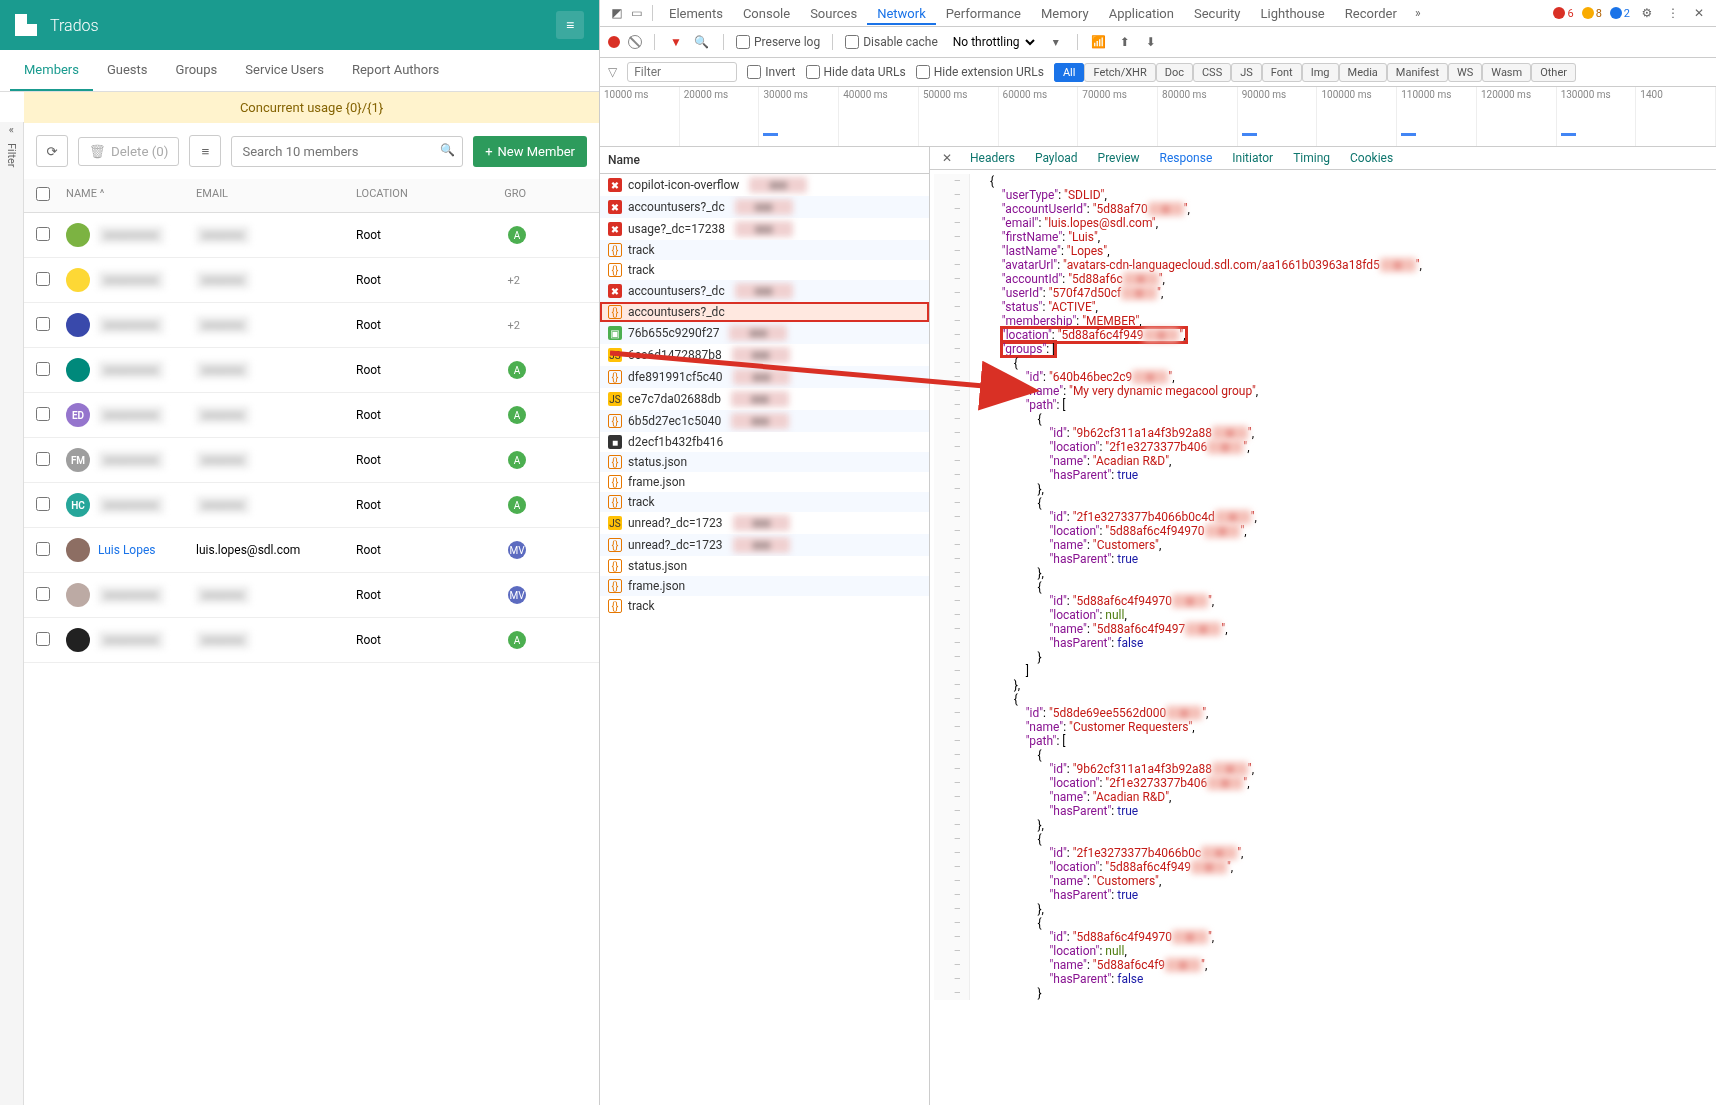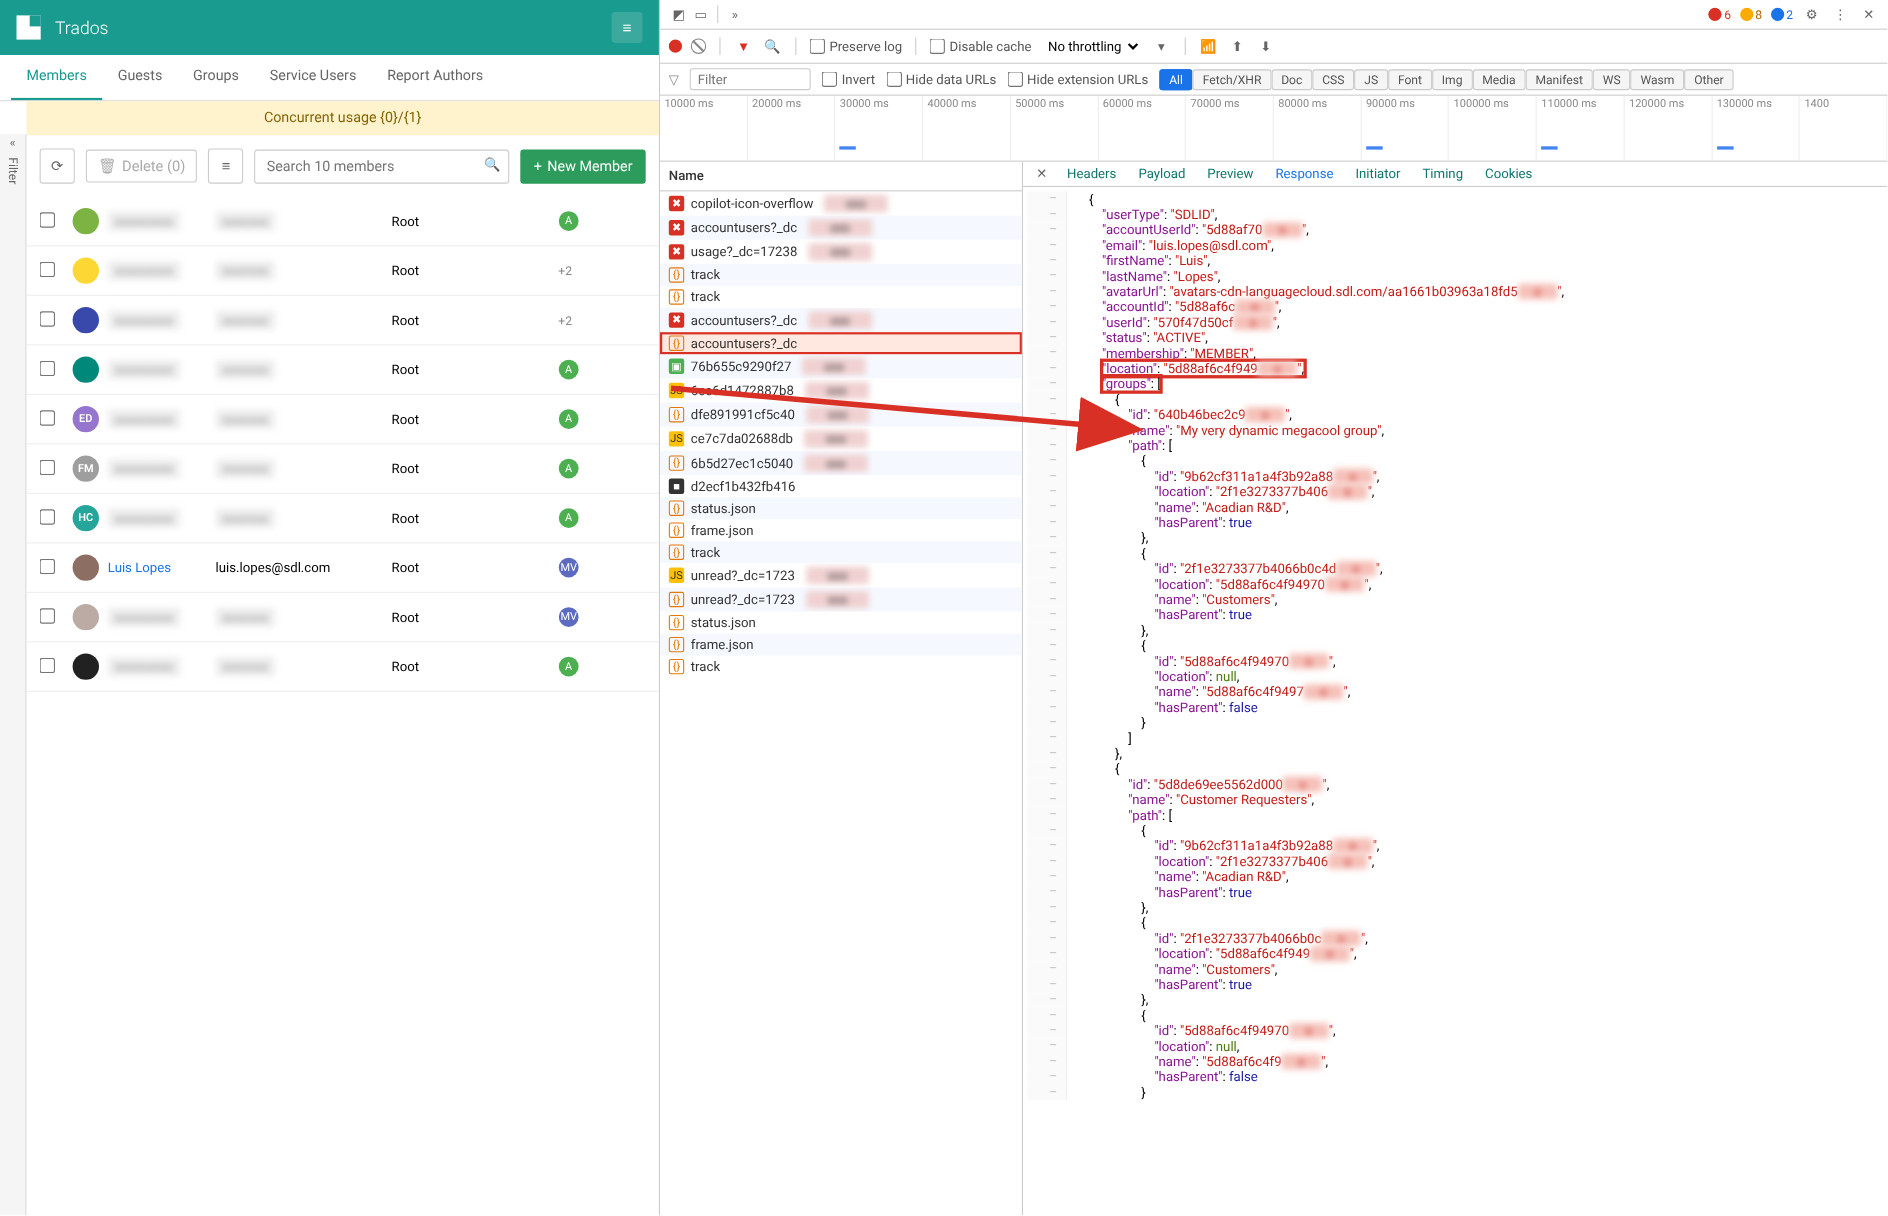--- a/index.html
+++ b/index.html
@@ -130,20 +130,27 @@
       <input type="text" placeholder="Search 10 members" style="">
       <span class="sicon">🔍</span>
     </div>
     <button class="new-member-btn">
       <span>+</span>
       <span>New Member</span>
     </button>
   </div>
 
   <div class="members-table">
+    <div class="table-header">
+      <div class="th-check"><input type="checkbox" class="checkbox" style=""></div>
+      <div class="th-name"><span>NAME</span> ^</div>
+      <div class="th-email">EMAIL</div>
+      <div class="th-loc">LOCATION</div>
+      <div class="th-gro">GRO</div>
+    </div>
     <div id="members-rows">
         <div class="table-row">
           <div class="th-check"><input type="checkbox" class="checkbox" style=""></div>
           <div class="th-name" style="display:flex;align-items:center">
             <span class="avatar" style="background:#7cb342"></span>
             <span class="blur-text">xxxxxxxxx</span>
           </div>
           <div class="th-email"><span class="blur-text">xxxxxxx</span></div>
           <div class="th-loc">Root</div>
           <div class="th-gro" style="display:flex;justify-content:flex-end;align-items:center">
@@ -260,20 +267,21 @@
         </div>
       </div>
   </div>
 </div>
 
 <div class="right-pane">
   <div class="dt-top">
     <span class="dt-sq">◩</span>
     <span class="dt-sq">▭</span>
     <span class="dt-divider"></span>
+    <span id="dt-tabs"><span class="dt-tab">Elements</span><span class="dt-tab">Console</span><span class="dt-tab">Sources</span><span class="dt-tab active">Network</span><span class="dt-tab">Performance</span><span class="dt-tab">Memory</span><span class="dt-tab">Application</span><span class="dt-tab">Security</span><span class="dt-tab">Lighthouse</span><span class="dt-tab">Recorder</span></span>
     <span class="dt-sq">»</span>
     <div class="dt-badges">
       <span class="err-badge">
           <span class="err-dot" style="background:#d93025"></span>
           <span style="color:#d93025">6</span>
         </span>
       <span class="err-badge">
           <span class="err-dot" style="background:#f9ab00"></span>
           <span style="color:#b06000">8</span>
         </span>

